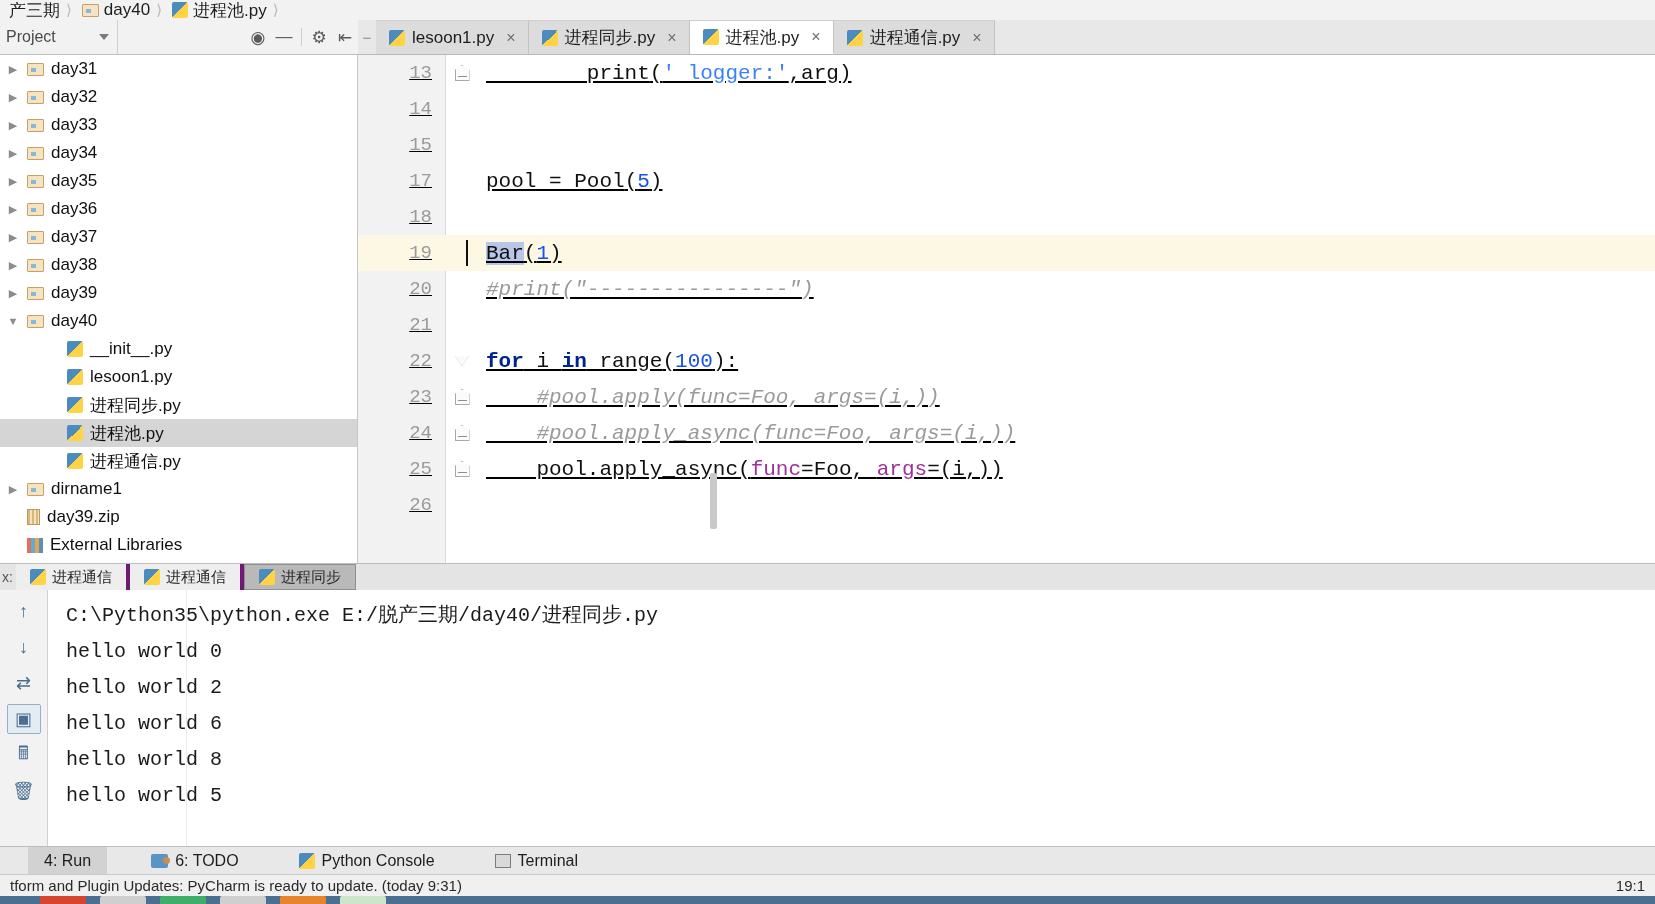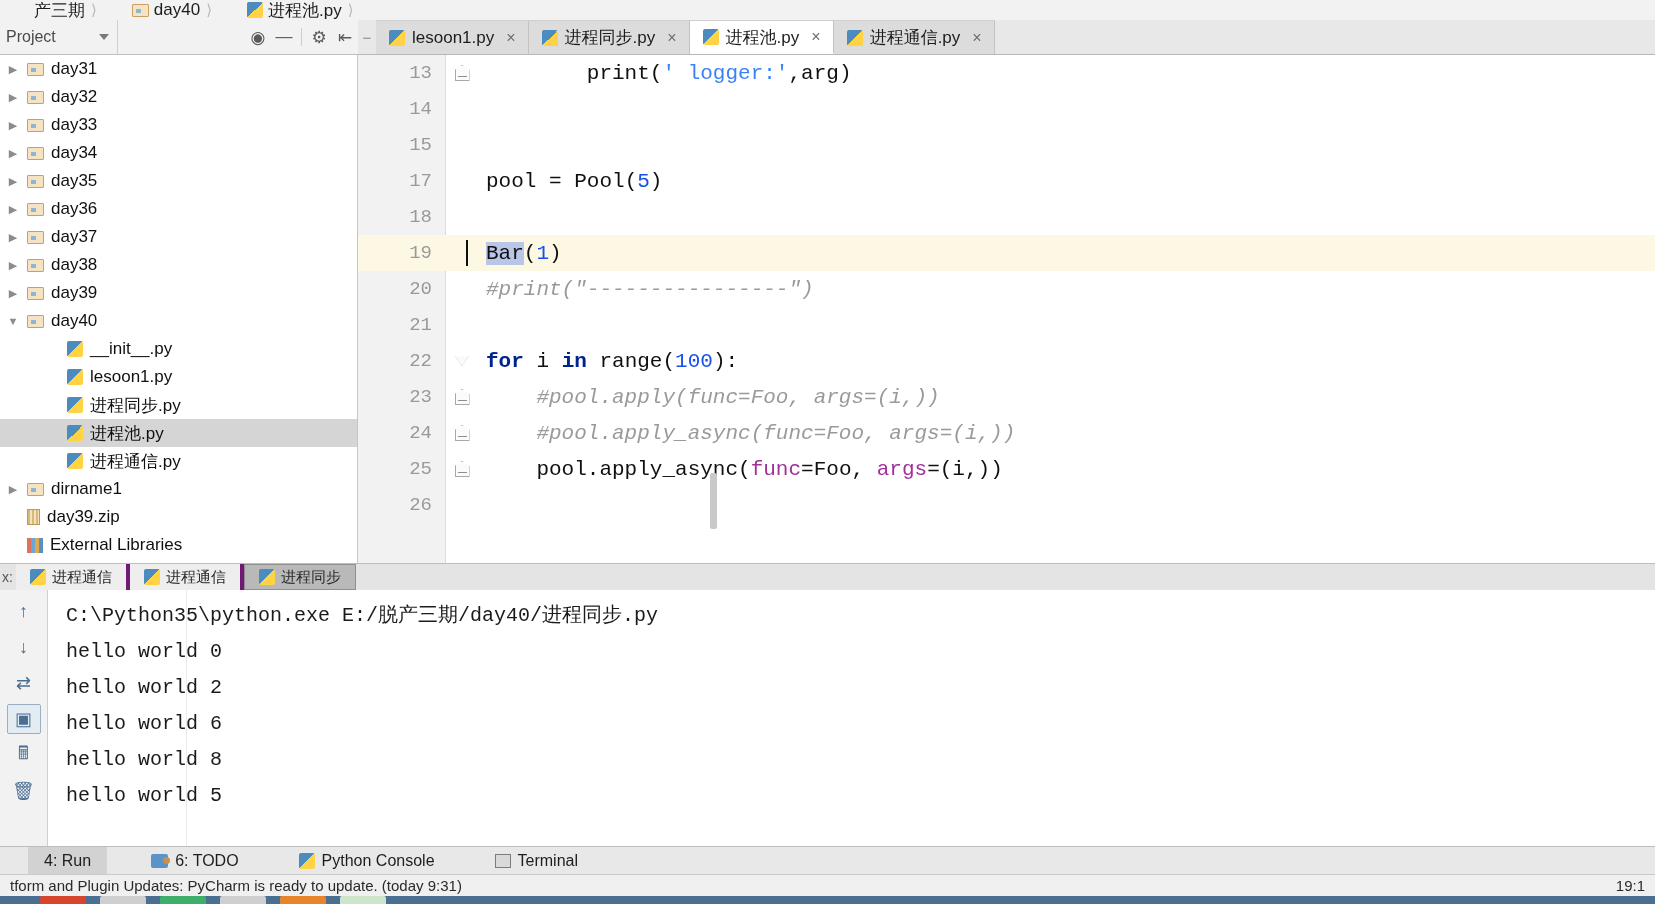--- a/index.html
+++ b/index.html
@@ -12,21 +12,21 @@
   #app { position: relative; width: 1655px; height: 904px; }
 
   
   .breadcrumb-bar {
     position: absolute; top: 0; left: 0; width: 1655px; height: 20px;
     background: #f2f2f2;
     display: flex; align-items: center;
     font-size: 17px; color: #1d1d1d;
     overflow: hidden;
   }
-  .crumb { display: flex; align-items: center; padding-left: 4px; white-space: nowrap; margin-left: 25px; }
+  .crumb { display: flex; align-items: center; padding-left: 4px; white-space: nowrap; }
   .crumb-sep { color: #b8b8b8; font-size: 15px; padding: 0 6px; }
   .crumb-text { padding-left: 5px; }
 
   .ic { display: inline-block; vertical-align: middle; }
   .folder-ic {
     width: 17px; height: 13px; position: relative;
     background: #f6e3c1; border: 1px solid #c9a063; border-radius: 1px;
   }
   .folder-ic::before {
     content: ""; position: absolute; left: 3px; top: 4px;
@@ -101,21 +101,21 @@
   
   .editor {
     position: absolute; top: 55px; left: 358px; width: 1297px; height: 508px;
     background: #ffffff; overflow: hidden;
   }
   .gutter-bg { position: absolute; top: 0; left: 0; width: 88px; height: 100%;
     background: #f2f2f2; border-right: 1px solid #dcdcdc; }
   .fold-bg { position: absolute; top: 0; left: 88px; width: 32px; height: 100%;
     background: #ffffff; }
   .ed-lines { position: absolute; top: 0; left: 0; width: 100%; }
-  .ed-line { height: 36px; display: flex; align-items: center; position: relative; }
+  .ed-line { height: 36px; display: flex; align-items: center; position: relative; text-decoration: underline; }
   .ed-line.hl { background: #fcf8e4; }
   .lnum { width: 88px; text-align: right; padding-right: 14px;
     font-family: "Liberation Mono", monospace; font-size: 19px; color: #9a9a9a; }
   .fold { width: 32px; display: flex; align-items: center; justify-content: center; }
   .code {
     flex: 1; padding-left: 8px;
     font-family: "Liberation Mono", monospace; font-size: 21px; color: #101010;
     white-space: pre;
   }
   .kw { color: #00248f; font-weight: bold; }

